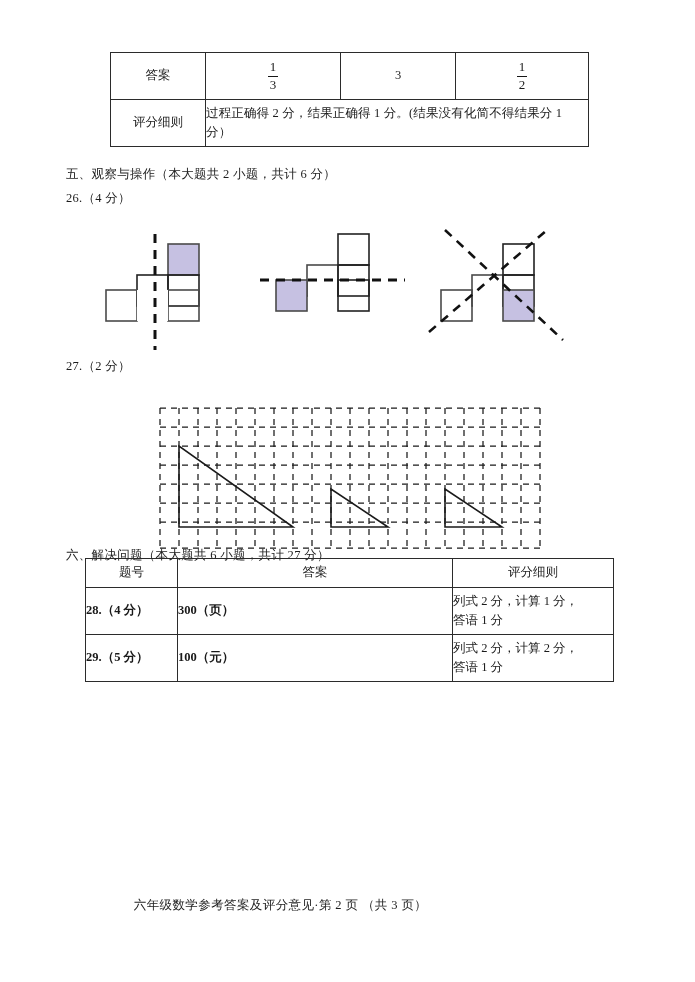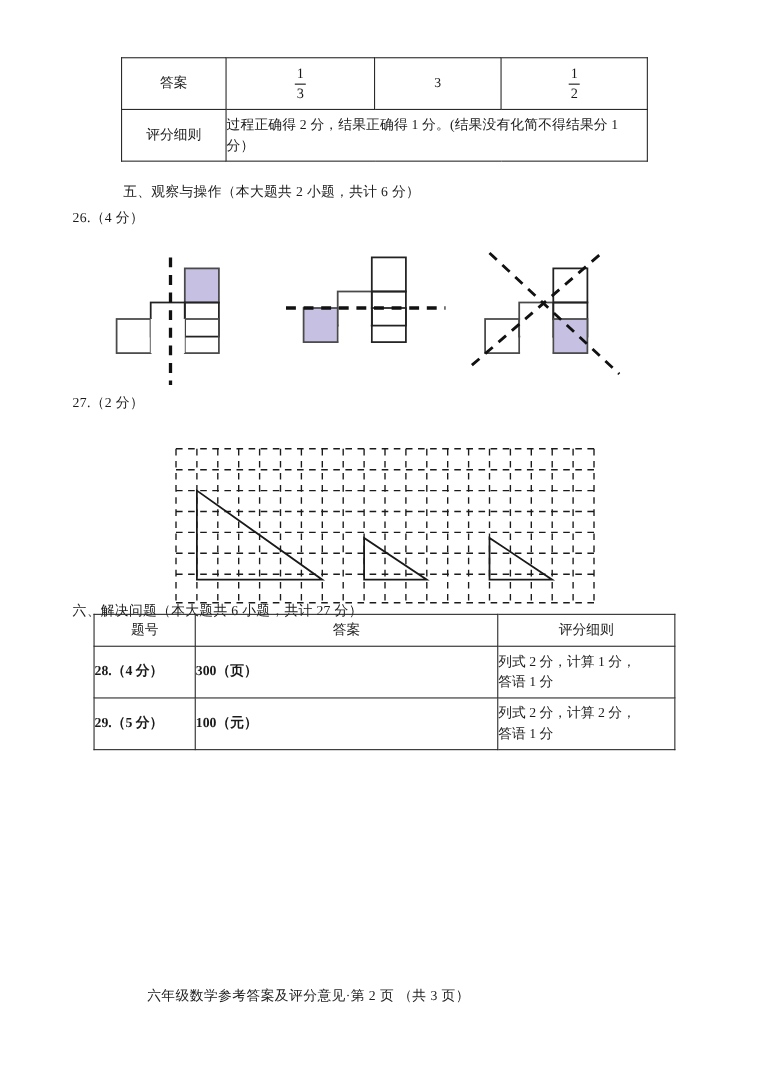--- a/index.html
+++ b/index.html
@@ -74,21 +74,21 @@
   }
 
   
   .para {
     position: absolute;
     font-size: 12.5px;
     letter-spacing: 0.3px;
     white-space: nowrap;
     color: #1c1c1c;
   }
-  #sec5-title { left: 66px; top: 166px; margin-left: 46px; }
+  #sec5-title { left: 66px; top: 166px; }
   #q26-label  { left: 66px; top: 190px; }
   #q27-label  { left: 66px; top: 358px; }
   #sec6-title { left: 66px; top: 547px; text-align: right; }
 
   
   #fig26 {
     position: absolute;
     left: 100px;
     top: 222px;
     width: 500px;

